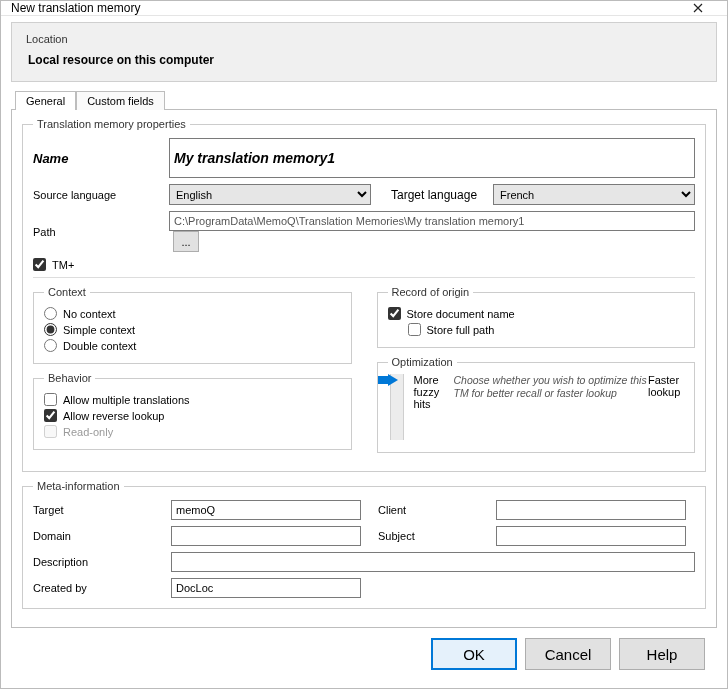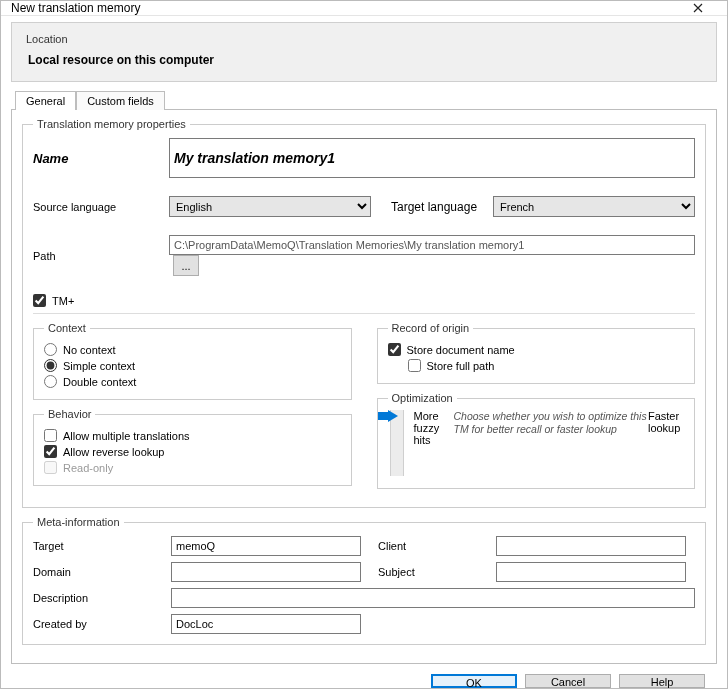--- a/index.html
+++ b/index.html
@@ -70,21 +70,21 @@
 
   fieldset {
     border:1px solid #ccc;
     margin:0 0 8px 0;
     padding:8px 10px 10px 10px;
     position:relative;
   }
   fieldset.tight { padding:6px 10px 8px 10px; }
   legend { font-size:11px; padding:0 4px; color:#333; }
 
-  .row { display:flex; align-items:center; margin-bottom:18px; gap:6px; }
+  .row { display:flex; align-items:center; margin-bottom:6px; gap:6px; }
   .label-col { width:130px; font-size:11px; }
   .label-col.bold-italic { font-weight:bold; font-style:italic; font-size:13px; }
   .input-col { flex:1; }
 
   input[type=text], .path-input {
     width:100%;
     height:20px;
     border:1px solid #7a7a7a;
     padding:1px 4px;
     font-family: inherit;
@@ -166,24 +166,24 @@
     font-size:11px;
   }
   .meta-grid .full { grid-column: 2 / 5; }
 
   
   .dlg-buttons {
     display:flex; justify-content:flex-end; gap:8px;
     padding:10px 12px 0 0;
   }
   .btn {
-    min-width:86px; height:14px;
+    min-width:86px; height:32px;
     border:1px solid #adadad;
     background:#e1e1e1;
-    font-family:inherit; font-size:11px;
+    font-family:inherit; font-size:15px;
   }
   .btn.primary {
     border:2px solid #0078d7;
     background:#e5f1fb;
   }
 </style>
 </head>
 <body>
 
 <div class="titlebar">

